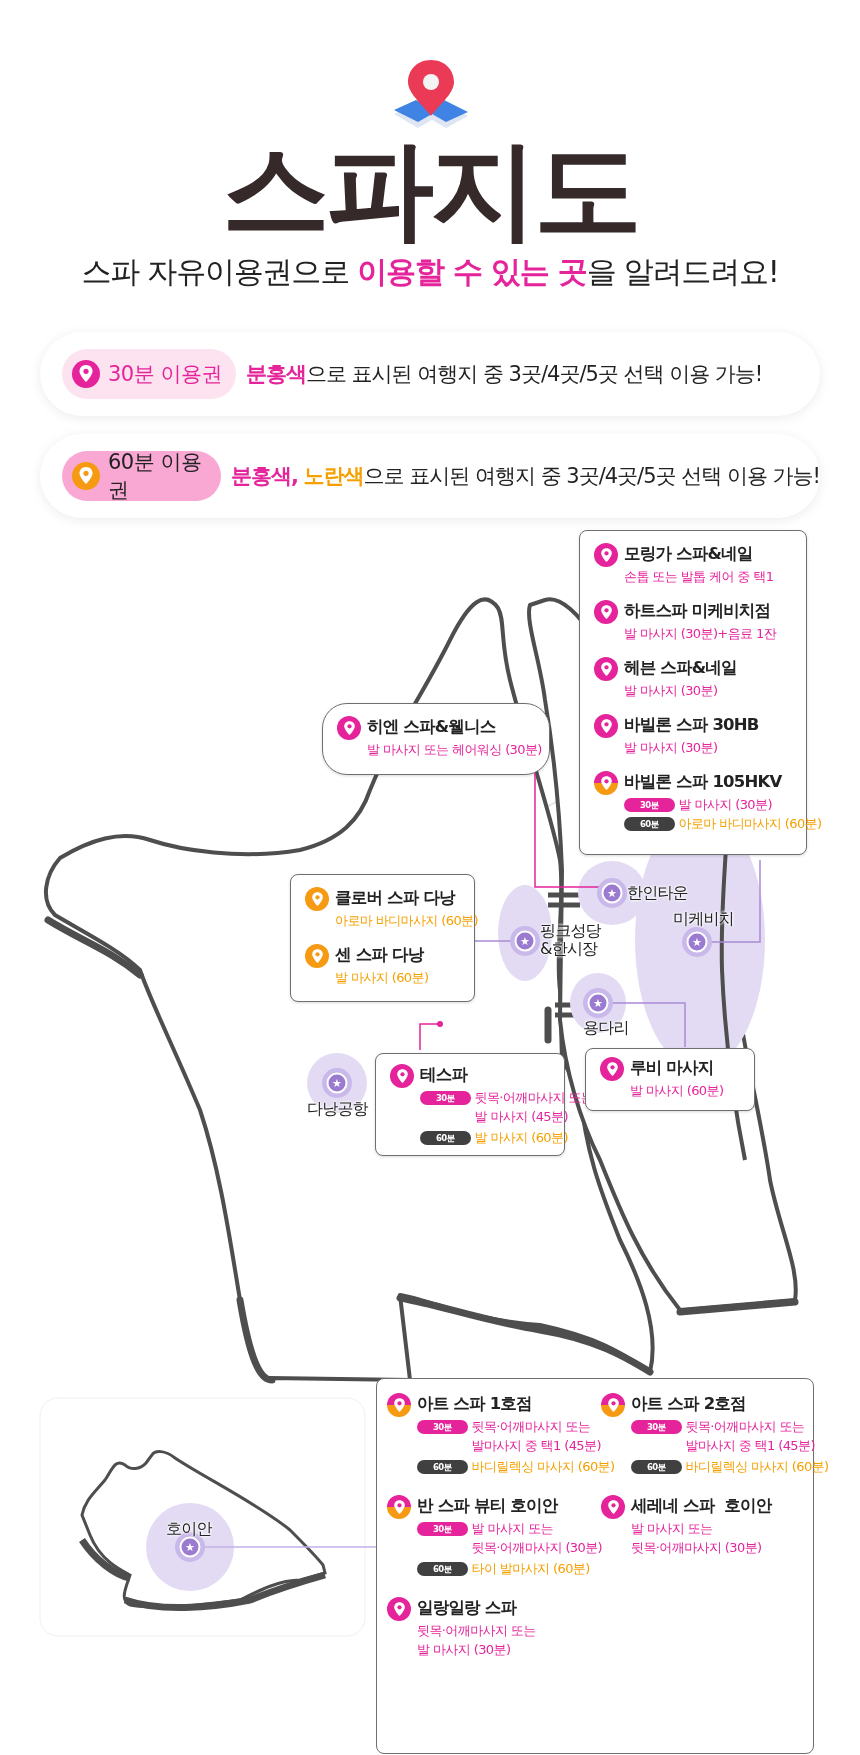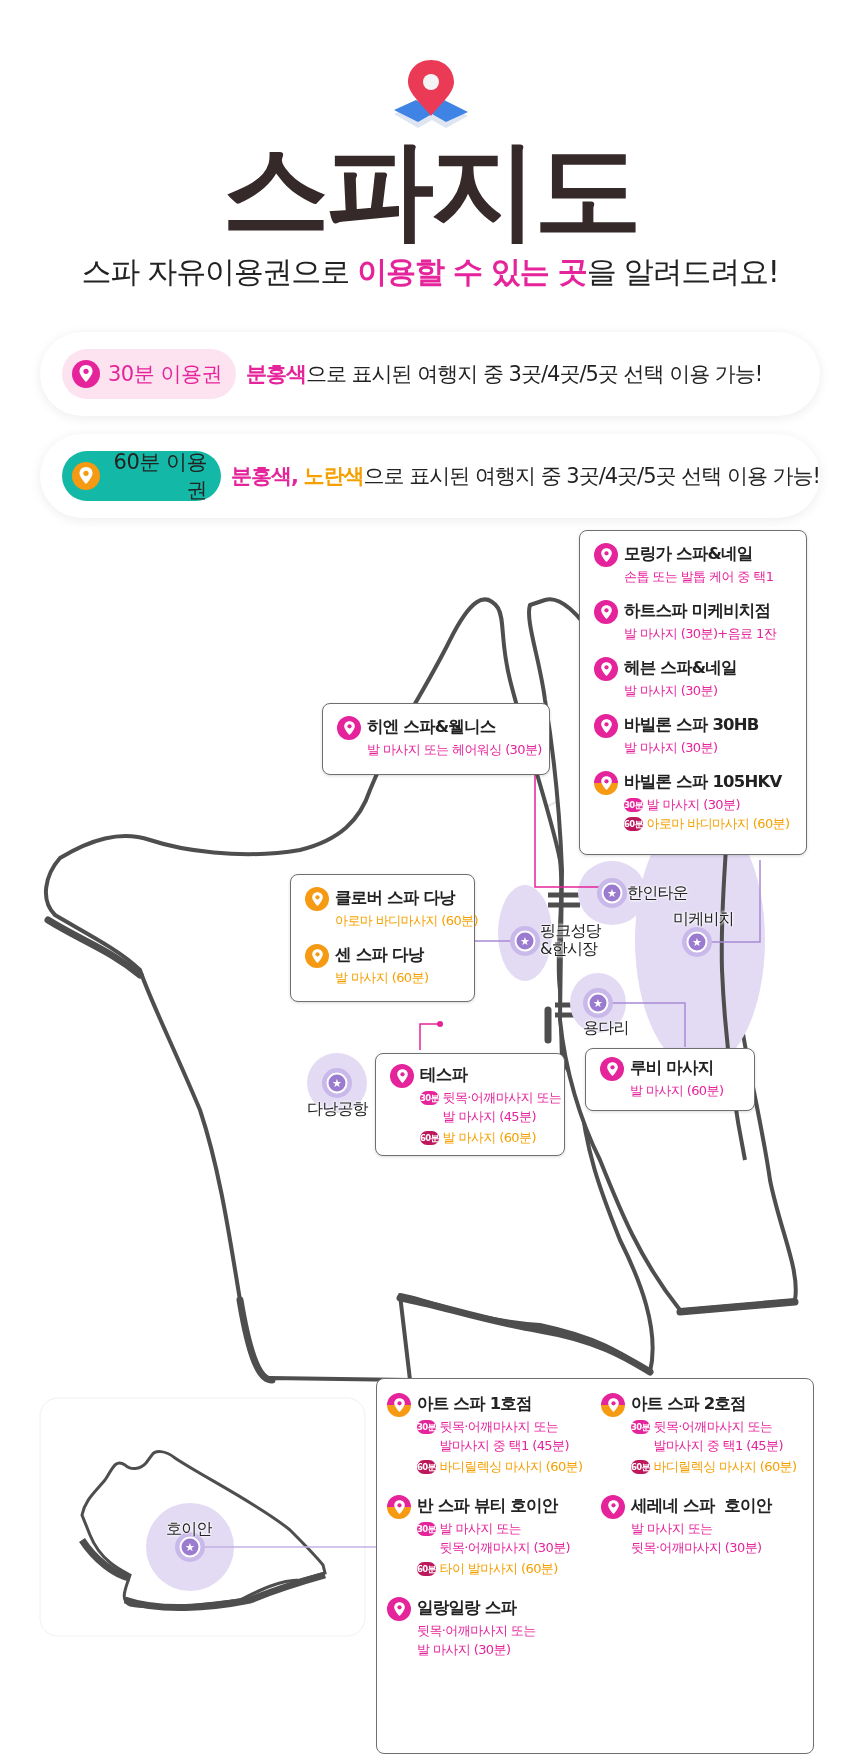--- a/index.html
+++ b/index.html
@@ -33,23 +33,23 @@
 
   .card { position: absolute; background: #fff; border: 1.5px solid #6f6f6f; border-radius: 8px; box-shadow: 0 1px 3px rgba(0,0,0,0.15); padding: 12px 14px; }
   .entry { margin-bottom: 14px; }
   .entry:last-child { margin-bottom: 0; }
   .entry-head { display: flex; align-items: flex-start; gap: 6px; }
   .entry-name { font-size: 16.5px; font-weight: 700; letter-spacing: -0.8px; color: #222; white-space: nowrap; }
   .entry-desc { font-size: 13px; letter-spacing: -0.6px; padding-left: 32px; line-height: 19px; white-space: nowrap; }
   .entry-desc.pink { color: #e5239a; }
   .entry-desc.orange { color: #f5a000; }
   .line-row { display: flex; align-items: flex-start; gap: 4px; }
-  .tag { display: inline-block; font-size: 8.5px; color: #fff; border-radius: 8px; padding: 1px 0; line-height: 12px; margin-top: 3px; font-weight: 700; flex-shrink: 0; }
+  .tag { display: inline-block; font-size: 8.5px; color: #fff; border-radius: 8px; padding: 1px 16px; line-height: 12px; margin-top: 3px; font-weight: 700; flex-shrink: 0; }
   .tag.pink { background: #e5239a; }
-  .tag.orange { background: #be185d; }
+  .tag.orange { background: #404040; }
 
   .place-label { position: absolute; font-size: 16px; color: #222; letter-spacing: -0.8px; text-shadow: 0 0 3px #fff, 0 0 3px #fff, 0 0 3px #fff; white-space: nowrap; line-height: 18px; }
   .hoian-card { position: absolute; left: 376px; top: 1378px; width: 438px; height: 376px; background: #fff; border: 1.5px solid #6f6f6f; border-radius: 8px; }
   .hoian-col { position: absolute; }
 </style>
 </head>
 <body>
 
 <div class="hero-icon">
   <svg viewBox="0 0 90 75" width="90" height="75">
@@ -72,21 +72,21 @@
           <path d="M8 0C4 0 1.5 2.8 1.5 6.2 1.5 10.5 8 17 8 17s6.5-6.5 6.5-10.8C14.5 2.8 12 0 8 0z" fill="#fff"></path>
           <circle cx="8" cy="6.3" r="2.6" fill="#e5239a"></circle>
         </svg>
     </span>
     <span class="lbl" style="color:#e5239a;">30분 이용권</span>
   </div>
   <div class="ticket-text"><span class="pink">분홍색</span><span>으로 표시된 여행지 중 3곳/4곳/5곳 선택 이용 가능!</span></div>
 </div>
 
 <div class="ticket-row" style="top:434px;">
-  <div class="ticket-badge" style="background:#14b8a6;text-align:right;">
+  <div class="ticket-badge" style="background:#f9a8d4;">
     <span class="pin orange">
       <svg viewBox="0 0 16 18">
           <path d="M8 0C4 0 1.5 2.8 1.5 6.2 1.5 10.5 8 17 8 17s6.5-6.5 6.5-10.8C14.5 2.8 12 0 8 0z" fill="#fff"></path>
           <circle cx="8" cy="6.3" r="2.6" fill="#f59a12"></circle>
         </svg>
     </span>
     <span class="lbl" style="color:#222;">60분 이용권</span>
   </div>
   <div class="ticket-text"><span class="pink">분홍색,</span><span> </span><span class="orange">노란색</span><span>으로 표시된 여행지 중 3곳/4곳/5곳 선택 이용 가능!</span></div>
 </div>
@@ -257,21 +257,21 @@
         <span class="tag pink">30분</span>
         <span>발 마사지 (30분)</span>
       </div>
     <div class="entry-desc orange line-row" style="padding-left:30px;">
         <span class="tag orange">60분</span>
         <span>아로마 바디마사지 (60분)</span>
       </div>
   </div>
 </div>
 
-<div class="card" style="left:322px; top:703px; width:228px; height:72px;">
+<div class="card" style="left:322px; top:703px; width:228px; height:72px;border-radius:25px;">
   <div class="entry">
     <div class="entry-head">
         <span class="pin sm pink">
           <svg viewBox="0 0 16 18">
             <path d="M8 0C4 0 1.5 2.8 1.5 6.2 1.5 10.5 8 17 8 17s6.5-6.5 6.5-10.8C14.5 2.8 12 0 8 0z" fill="#fff"></path>
             <circle cx="8" cy="6.3" r="2.6" fill="#e5239a"></circle>
           </svg>
         </span>
         <span class="entry-name">히엔 스파&amp;웰니스</span>
       </div>

